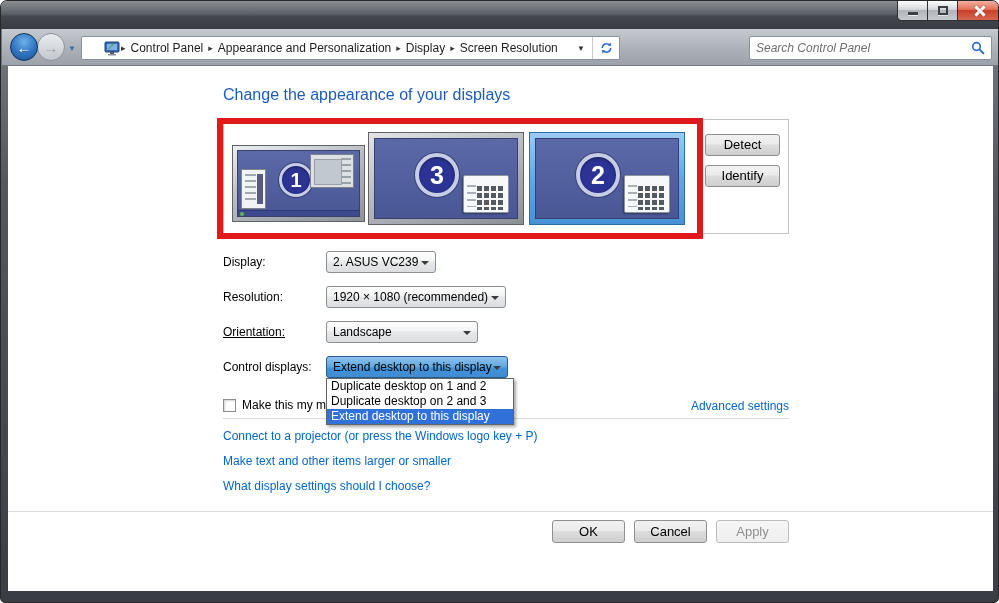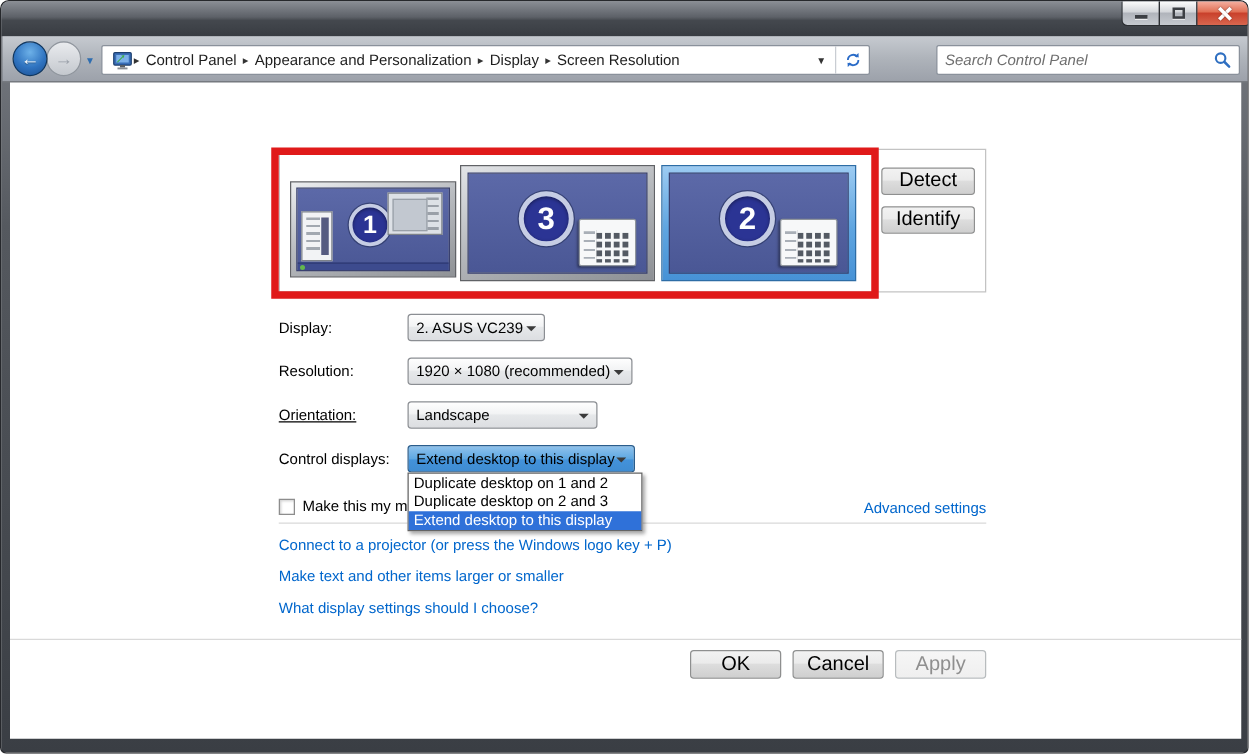--- a/index.html
+++ b/index.html
@@ -35,22 +35,22 @@
   .navcircle { position:absolute; top:4px; width:28px; height:28px; border-radius:50%;
     display:flex; align-items:center; justify-content:center; font-size:15px; font-weight:bold; cursor:pointer; }
   .back { left:8px; z-index:2; background:radial-gradient(circle at 50% 30%,#6db1e8 0%,#2f73c0 55%,#1b4f92 100%);
     border:1px solid #10365e; color:#fff; }
   .back::before { content:"←"; text-shadow:0 1px 1px rgba(0,0,0,.4); }
   .fwd { left:35px; background:linear-gradient(180deg,#e9ebee,#c4c8ce); border:1px solid #8f959d; color:#9aa0a9; }
   .fwd::before { content:"→"; }
   .nav-chev { position:absolute; left:66px; top:15px; font-size:8px; color:#2e6db0; cursor:pointer; }
   .nav-chev::before { content:"▼"; }
 
-  .addressbar { position:absolute; left:79px; top:7px; width:615px; height:24px; background:#fff;
-    border:1px solid #8a919b; border-radius:2px; display:flex; align-items:center; padding-left:8px; font-size:12px; color:#1e1e1e; }
+  .addressbar { position:absolute; left:79px; top:7px; width:539px; height:24px; background:#fff;
+    border:1px solid #8a919b; border-radius:2px; display:flex; align-items:center; padding-left:22px; font-size:12px; color:#1e1e1e; }
   .crumb { padding:0 4px; cursor:pointer; white-space:nowrap; }
   .crumb-sep { font-size:9px; color:#333; cursor:pointer; padding:0 1px; }
   .crumb-sep::before { content:"▸"; }
   .addr-right { margin-left:auto; display:flex; align-items:center; height:100%; }
   .addr-dd { font-size:8px; color:#333; padding:0 7px; cursor:pointer; }
   .addr-dd::before { content:"▼"; }
   .addr-divider { width:1px; height:100%; background:#c9cdd3; }
   .refresh-btn { width:26px; height:100%; display:flex; align-items:center; justify-content:center; cursor:pointer; }
 
   .searchbox { position:absolute; left:747px; top:7px; width:243px; height:24px; background:#fff;
@@ -102,21 +102,21 @@
   .m1-win-b::after { content:""; position:absolute; right:2px; top:4px; width:6px; height:30px;
     background:#565b80; }
   .m1-taskbar { position:absolute; left:0; bottom:0; width:100%; height:6px; background:#3d4b8e;
     border-top:1px solid #2e3a73; z-index:3; }
   .m1-taskbar::before { content:""; position:absolute; left:2px; top:1px; width:4px; height:4px;
     border-radius:50%; background:#63b74d; }
 
   .red-annotation { position:absolute; left:209px; top:52px; width:486px; height:121px;
     border:6px solid #e01a1a; z-index:12; pointer-events:none; }
 
-  .btn { position:absolute; height:22px; font-size:16px; color:#000; text-align:center;
+  .btn { position:absolute; height:22px; font-size:13px; color:#000; text-align:center;
     background:linear-gradient(180deg,#f2f2f2 0%,#ebebeb 45%,#dddddd 50%,#cfcfcf 100%);
     border:1px solid #8e8f8f; border-radius:3px; cursor:pointer; line-height:20px; }
   .detect { left:481px; top:14px; width:75px; }
   .identify { left:481px; top:45px; width:75px; }
 
   .field-label { position:absolute; left:215px; }
   .combo { position:absolute; left:318px; height:22px; border:1px solid #8b8e93; border-radius:3px;
     background:linear-gradient(180deg,#fefefe 0%,#f2f3f4 45%,#e6e8ea 50%,#dcdee1 100%);
     font-size:12px; line-height:20px; padding:0 4px 0 6px; cursor:pointer; white-space:nowrap; overflow:hidden; }
   .combo::after { content:""; position:absolute; right:6px; top:9px; width:0; height:0;
@@ -213,20 +213,21 @@
         <svg width="14" height="14" viewBox="0 0 14 14">
           <circle cx="5.5" cy="5.5" r="3.8" fill="none" stroke="#2f6fc1" stroke-width="1.7"></circle>
           <line x1="8.6" y1="8.6" x2="12.3" y2="12.3" stroke="#2f6fc1" stroke-width="2" stroke-linecap="round"></line>
         </svg>
       </span>
     </div>
   </div>
 
   <div class="content">
 
+    <div class="heading">Change the appearance of your displays</div>
 
     <div class="monitor-panel">
       <div class="monitor mon1">
         <div class="screen">
           <div class="m1-win-a"></div>
           <div class="m1-win-b"></div>
           <div class="m1-taskbar"></div>
           <div class="badge">1</div>
         </div>
       </div>

